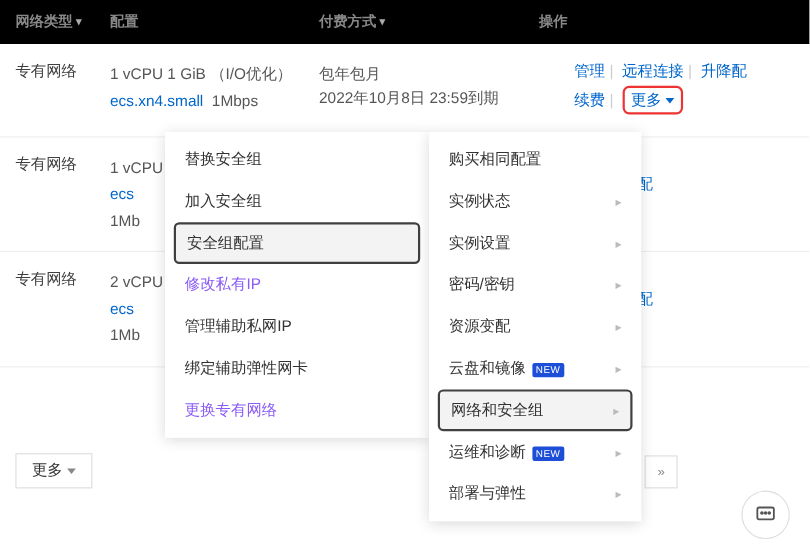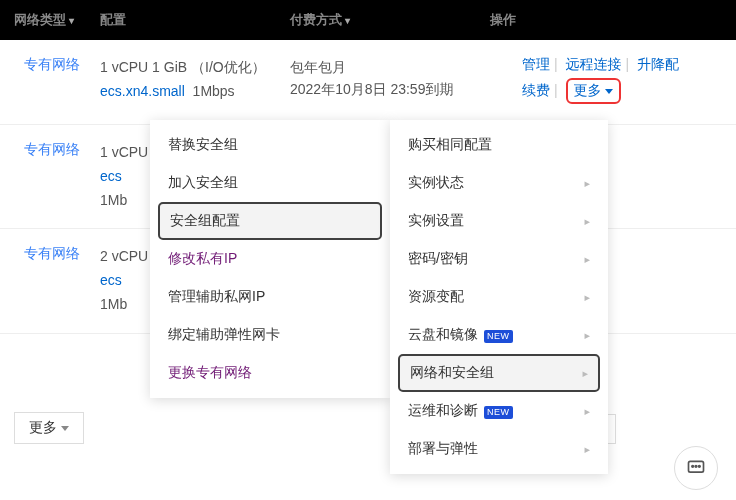--- a/index.html
+++ b/index.html
@@ -5,35 +5,35 @@
 * { box-sizing: border-box; margin: 0; padding: 0; }
 body { font-family: -apple-system, "PingFang SC", "Microsoft YaHei", sans-serif; font-size: 14px; color: #333; background: #fff; width: 736px; height: 500px; overflow: hidden; position: relative; }
 .table-header { display: flex; background: #000000; height: 40px; align-items: center; color: #888; font-size: 13px; font-weight: bold; }
 .col-net { width: 100px; padding-left: 14px; }
 .col-cfg { width: 190px; }
 .col-pay { width: 200px; text-align: center; }
 .col-act { flex: 1; }
 .hd { display: flex; align-items: center; gap: 3px; }
 .sort-icon { font-size: 10px; color: #aaa; }
 .row { display: flex; border-bottom: 1px solid #eee; padding: 16px 0; }
-.cell-net { width: 100px; padding-left: 24px; color: #3b82f6; }
+.cell-net { width: 100px; padding-left: 14px; color: #404040; }
 .cell-cfg { width: 190px; color: #555; line-height: 1.7; }
 .cell-pay { width: 200px; color: #555; line-height: 1.6; }
 .cell-act { flex: 1; color: #06c; margin-left: 32px; }
 .link { color: #06c; cursor: pointer; }
 .sep { color: #ccc; margin: 0 4px; }
 .act-line { margin-bottom: 4px; }
 .more-btn { color: #06c; display: inline-flex; align-items: center; gap: 3px; }
 .chevron-down { display: inline-block; width: 0; height: 0; border-left: 4px solid transparent; border-right: 4px solid transparent; border-top: 5px solid #06c; }
 .red-outline { border: 2px solid #e33; border-radius: 6px; padding: 2px 6px; }
 .watermark { position: absolute; top: 245px; left: 175px; color: #eee; font-size: 16px; pointer-events: none; z-index: 0; }
 .menu1 { position: absolute; top: 120px; left: 150px; width: 240px; background: #fff; box-shadow: 0 2px 12px rgba(0,0,0,.15); z-index: 5; padding: 6px 0; }
-.menu2 { position: absolute; top: 120px; left: 390px; width: 218px; background: #fff; box-shadow: 0 2px 12px rgba(0,0,0,.15); z-index: 5; padding: 6px 0; }
+.menu2 { position: absolute; top: 120px; left: 390px; width: 193px; background: #fff; box-shadow: 0 2px 12px rgba(0,0,0,.15); z-index: 5; padding: 6px 0; }
 .menu-item { padding: 10px 18px; color: #333; cursor: pointer; display: flex; align-items: center; justify-content: space-between; }
-.menu-item.disabled { color: #701a75; cursor: default; }
+.menu-item.disabled { color: #8b5cf6; cursor: default; }
 .menu-item.hover { background: #f3f3f3; }
 .menu-item .arrow-r { font-size: 11px; color: #bbb; }
 .new-badge { display:inline-block; background:#1d4ed8; color:#fff; font-size:9px; padding:1px 3px; border-radius:2px; margin-left:6px; line-height:1.2; letter-spacing:0.5px; }
 .bottom-bar { position: absolute; bottom: 56px; left: 14px; display: flex; align-items: center; gap: 10px; }
 .more-filter { border: 1px solid #ddd; padding: 6px 14px; display: inline-flex; align-items: center; gap: 4px; background: #fff; cursor: pointer; }
 .page-nav { position: absolute; bottom: 56px; right: 120px; display: flex; gap: 6px; }
 .page-btn { width: 30px; height: 30px; border: 1px solid #ddd; display:flex; align-items:center; justify-content:center; cursor:pointer; font-size: 12px; color:#888; background:#fff; }
 .page-btn.blue { background:#06c; }
 .chat-icon { position: absolute; bottom: 10px; right: 18px; width: 44px; height: 44px; border-radius: 50%; border: 1px solid #ddd; display:flex; align-items:center; justify-content:center; font-size:18px; color:#555; background:#fff; }
 .red-box-menu { border: 2px solid #404040; border-radius: 5px; margin: 0 8px; padding: 8px 10px; }

